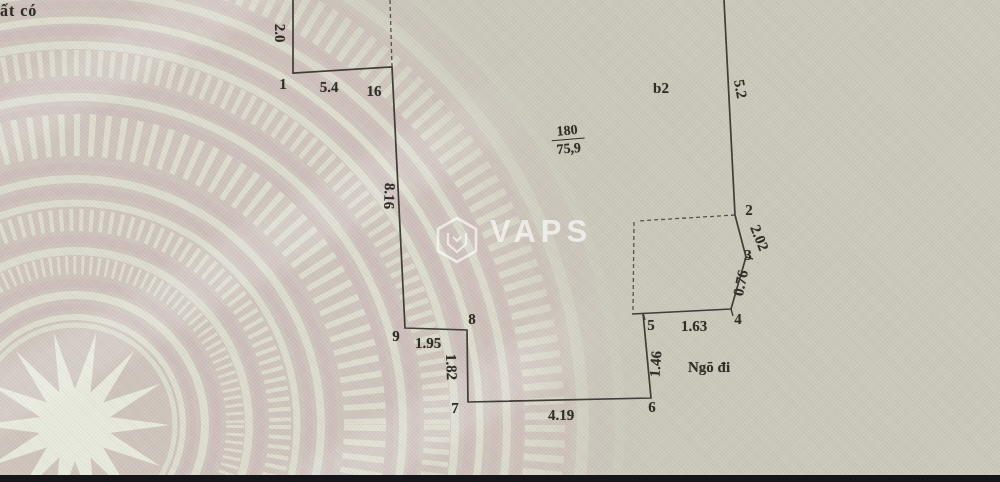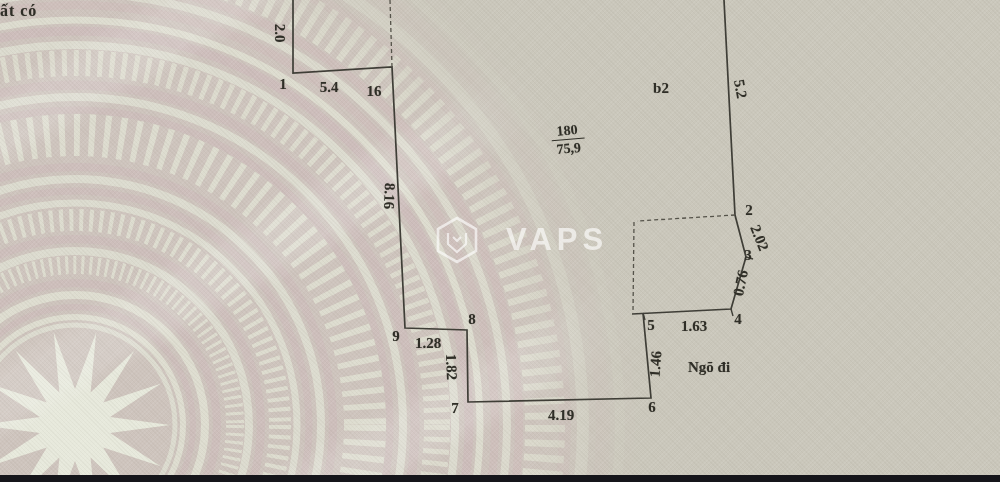--- a/index.html
+++ b/index.html
@@ -47,21 +47,21 @@
   }
   .fraction{
     position:absolute;left:568px;top:140px;z-index:6;
     transform:translate(-50%,-50%) rotate(-5deg);
     color:#2f2e27;font-weight:700;font-size:14px;text-align:center;line-height:1.15;
     text-shadow:0 0 1px rgba(70,66,52,.35);
   }
   .fraction .den{display:block;border-top:1.6px solid #2f2e27;padding:1px 4px 0 4px;}
   .fraction .num{display:block;padding:0 4px;}
   .vaps{
-    position:absolute;left:432px;top:214px;z-index:7;display:flex;align-items:center;gap:24px;
+    position:absolute;left:432px;top:214px;z-index:7;display:flex;align-items:flex-start;gap:8px;
     opacity:.75;
   }
   .vaps-text{
     font-family:"Liberation Sans","DejaVu Sans",sans-serif;
     font-weight:700;font-size:31px;letter-spacing:5px;color:rgba(255,255,255,.85);
     text-shadow:0 0 2px rgba(200,195,180,.6);
   }
   .bottom-bar{
     position:absolute;left:0;right:0;bottom:0;height:7px;background:#15151a;z-index:8;
   }
@@ -134,21 +134,21 @@
     <div class="lbl" style="left:374px;top:91px">16</div>
     <div class="lbl" style="left:283px;top:84px">1</div>
 
     <div class="lbl" style="left:740px;top:89px;transform:translate(-50%,-50%) rotate(80deg)">5.2</div>
     <div class="lbl" style="left:759px;top:238px;transform:translate(-50%,-50%) rotate(68deg)">2.02</div>
     <div class="lbl" style="left:741px;top:283px;transform:translate(-50%,-50%) rotate(-78deg)">0.76</div>
     <div class="lbl" style="left:694px;top:326px">1.63</div>
     <div class="lbl" style="left:656px;top:364px;transform:translate(-50%,-50%) rotate(-86deg)">1.46</div>
     <div class="lbl" style="left:561px;top:415px">4.19</div>
     <div class="lbl" style="left:451px;top:367px;transform:translate(-50%,-50%) rotate(88deg)">1.82</div>
-    <div class="lbl" style="left:428px;top:343px">1.28</div>
+    <div class="lbl" style="left:428px;top:343px">1.95</div>
     <div class="lbl" style="left:389px;top:196px;transform:translate(-50%,-50%) rotate(92deg)">8.16</div>
     <div class="lbl" style="left:329px;top:87px">5.4</div>
     <div class="lbl" style="left:279px;top:33px;transform:translate(-50%,-50%) rotate(90deg)">2.0</div>
 
     <div class="lbl" style="left:661px;top:88px">b2</div>
     <div class="lbl" style="left:709px;top:367px">Ngõ đi</div>
   </div>
 
   <div class="fraction">
     <span class="num">180</span>

